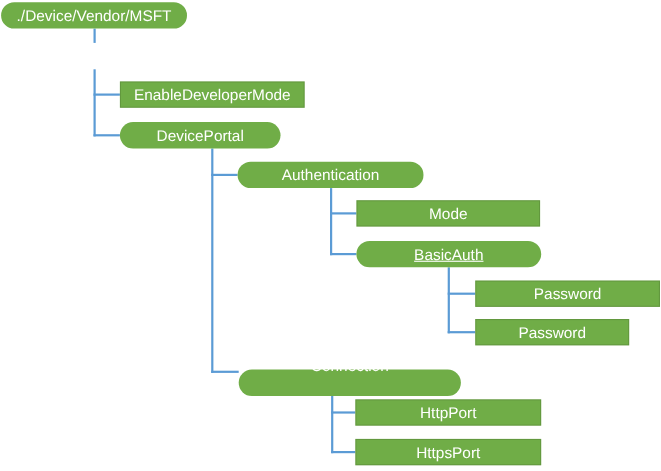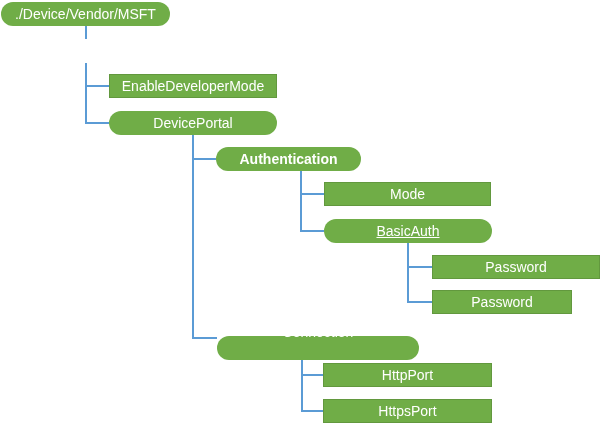--- a/index.html
+++ b/index.html
@@ -77,25 +77,25 @@
 
   <div class="node pill" style="left:1px;   top:2px;   width:169px;">
     <span>./Device/Vendor/MSFT</span>
   </div>
 
 
   <div class="node rect" style="left:109px; top:74px;  width:168px;">
     <span>EnableDeveloperMode</span>
   </div>
 
-  <div class="node pill" style="left:109px; top:111px; width:168px;">
+  <div class="node pill" style="left:109px; top:111px; width:146px;">
     <span>DevicePortal</span>
   </div>
 
-  <div class="node pill" style="left:216px; top:147px; width:145px;font-weight:bold;">
+  <div class="node pill" style="left:216px; top:147px; width:169px;">
     <span>Authentication</span>
   </div>
 
   <div class="node rect" style="left:324px; top:182px; width:167px;text-align:center;">
     <span>Mode</span>
   </div>
 
   <div class="node pill" style="left:324px; top:219px; width:168px;text-decoration:underline;">
     <span>BasicAuth</span>
   </div>

